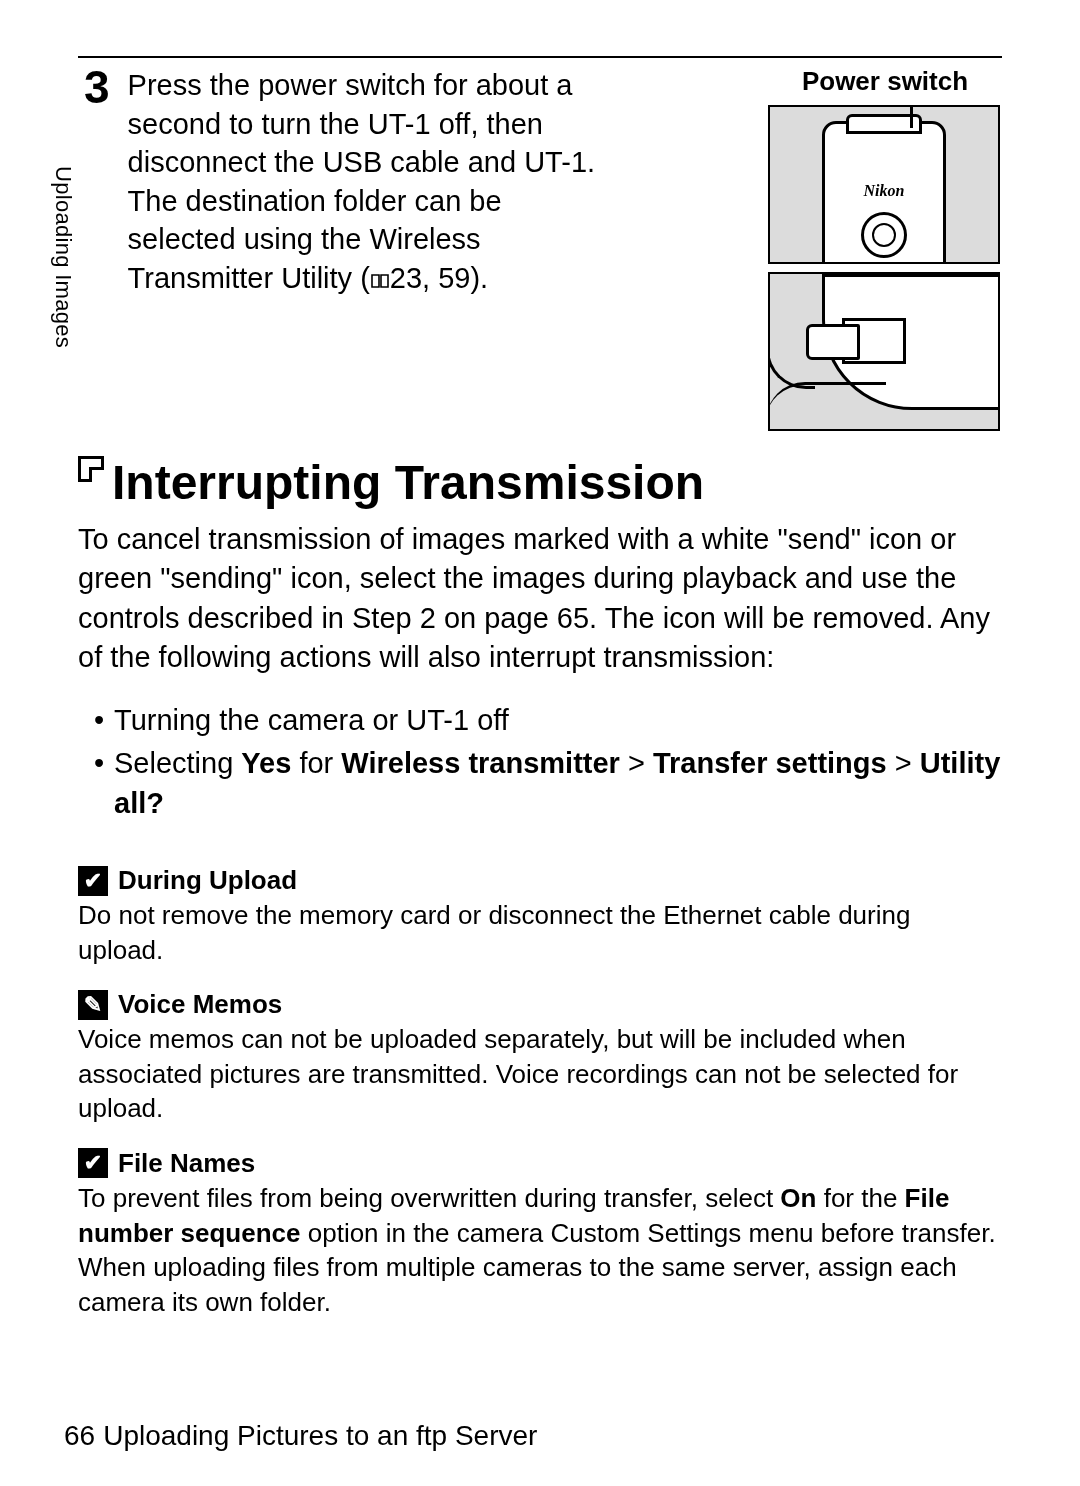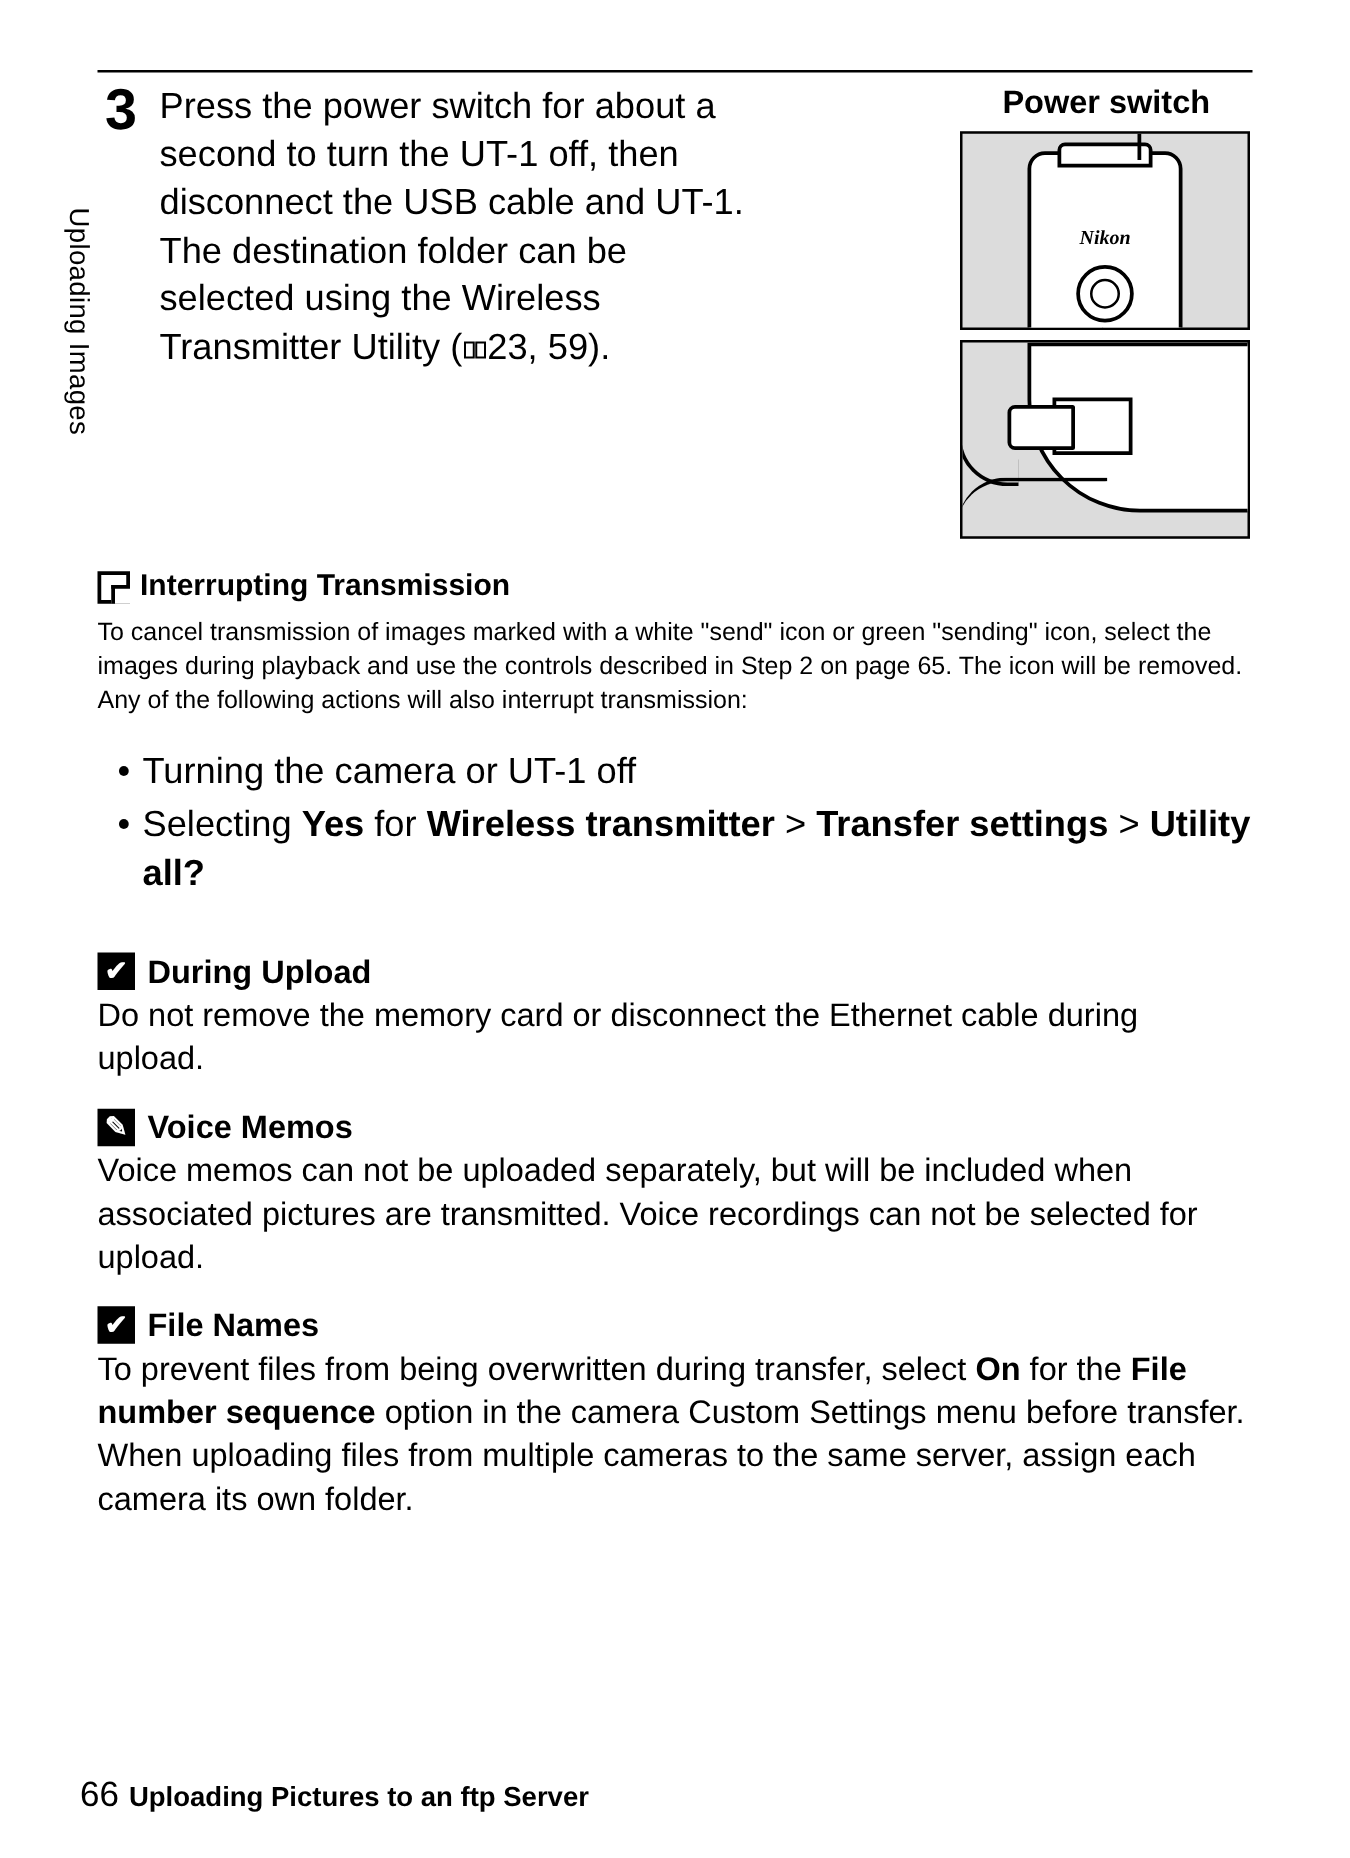--- a/index.html
+++ b/index.html
@@ -179,24 +179,23 @@
     border-top: 3px solid #000;
     border-radius: 40px 0 0 0;
   }
   .book-icon {
     display: inline-block;
     width: 20px; height: 16px;
     vertical-align: -1px;
   }
   .h2 {
     font-weight: 700;
-    font-size: 24px;
+    font-size: 48px;
     margin: 24px 0 10px 0;
     display: flex;
-    align-items: center;
     gap: 8px;
   }
   .sq-icon {
     display: inline-block;
     width: 26px;
     height: 26px;
     border: 3px solid #000;
     box-sizing: border-box;
     position: relative;
     top: 1px;
@@ -206,21 +205,21 @@
     position: absolute;
     right: -3px;
     bottom: -3px;
     width: 12px;
     height: 12px;
     background: #fff;
     border-left: 3px solid #000;
     border-top: 3px solid #000;
   }
   .body {
-    font-size: 20px;
+    font-size: 29px;
     line-height: 1.36;
   }
   ul.bullets {
     list-style: none;
     padding: 0 0 0 16px;
     margin: 23px 0 0 0;
     font-size: 29px;
   }
   ul.bullets li {
     position: relative;
@@ -268,21 +267,21 @@
   .footer {
     position: absolute;
     bottom: 34px;
     left: 64px;
     font-size: 22px;
     display: flex;
     align-items: baseline;
     gap: 8px;
   }
   .page-num { font-size: 28px; }
-  .footer-title { font-weight: 700; font-size: 22px; }
+  .footer-title { font-weight: 400; font-size: 28px; }
   b, strong { font-weight: 700; }
 </style>
 </head>
 <body>
 
 <div class="page">
 
   <hr class="rule">
 
   <div class="side-tab">Uploading Images</div>

